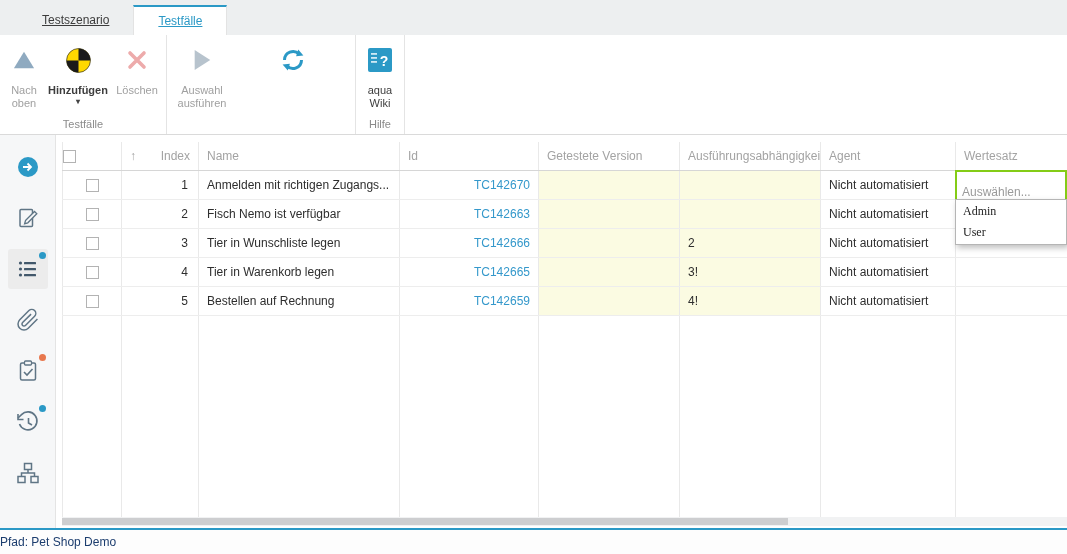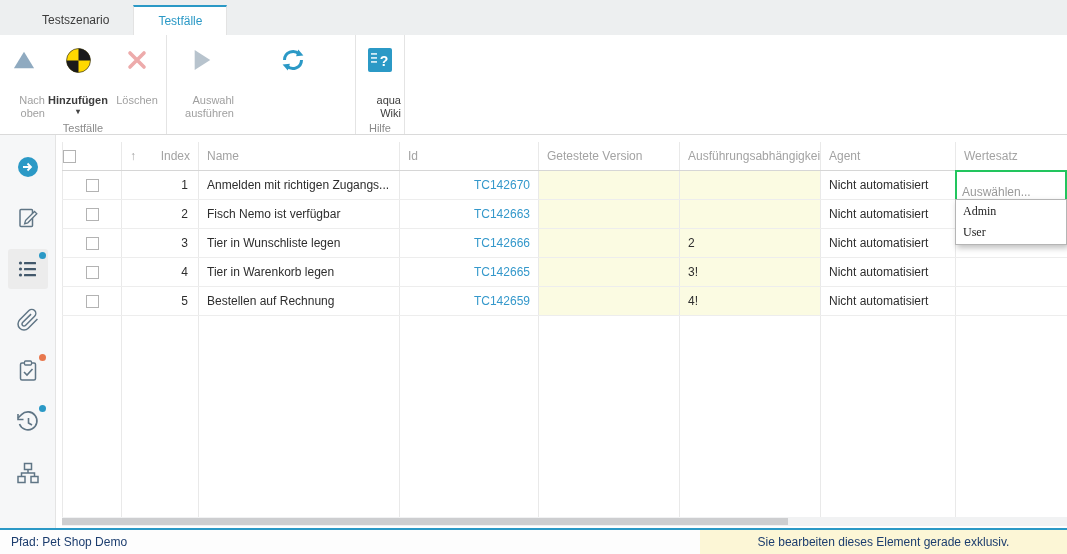--- a/index.html
+++ b/index.html
@@ -2,31 +2,31 @@
 <html><head>
 <meta charset="utf-8">
 <style>
   * { margin:0; padding:0; box-sizing:border-box; }
   html,body { background:#fff; }
   body { font-family:"Liberation Sans", sans-serif; }
   .app { position:relative; width:1067px; height:554px; background:#fff; overflow:hidden; font-size:12px; color:#333; }
 
   
   .tabstrip { position:absolute; left:0; top:0; width:100%; height:35px; background:#edeff0; display:flex; padding-left:18px; }
-  .tab { margin-top:5px; height:30px; display:flex; align-items:center; padding:0 24px; font-size:12px; color:#3c3c3c; cursor:default; }
+  .tab { margin-top:5px; height:30px; display:flex; align-items:center; padding:0 24px; font-size:12px; color:#3c3c3c; cursor:default;text-decoration:underline; }
   .tab.active { background:#fff; border-top:2px solid #2b99c6; border-left:1px solid #e3e3e3; border-right:1px solid #e3e3e3; color:#2b99c6; }
 
   
   .ribbon { position:absolute; left:0; top:35px; width:100%; height:100px; background:#fff; border-bottom:1px solid #dadada; display:flex; }
   .ribbon-group { display:flex; flex-direction:column; border-right:1px solid #e4e4e4; padding:0 3px; }
   .rg-buttons { flex:1; display:flex; align-items:flex-start; }
   .rg-label { height:18px; line-height:16px; text-align:center; color:#8b8b8b; font-size:11px; }
   .rbtn { display:flex; flex-direction:column; align-items:center; padding-top:8px; cursor:default; }
   .rbtn .iconbox { height:34px; display:flex; align-items:center; justify-content:center; }
-  .rbtn .lbl { font-size:11px; line-height:13px; text-align:right; margin-top:17px; color:#3d3d3d; white-space:normal; }
+  .rbtn .lbl { font-size:11px; line-height:13px; text-align:center; margin-top:7px; color:#3d3d3d; white-space:normal; }
   .rbtn.disabled .lbl { color:#a0a0a0; }
   .rbtn .caret { font-size:8px; line-height:8px; color:#444; margin-top:1px; }
   .w40 { width:42px; } .w50 { width:52px; } .w64 { width:64px; } .w66 { width:66px;font-weight:bold; } .w118 { width:118px; }
 
   
   .sidebar { position:absolute; left:0; top:135px; width:56px; height:393px; background:#f6f7f8; border-right:1px solid #e4e4e4; display:flex; flex-direction:column; align-items:center; padding-top:12px; }
   .side-item { position:relative; width:40px; height:40px; margin-bottom:11px; display:flex; align-items:center; justify-content:center; border-radius:3px; }
   .side-item.active { background:#ececec; }
   .badge { position:absolute; top:3px; right:2px; width:7px; height:7px; border-radius:50%; }
   .badge.blue { background:#2b99c6; }
@@ -42,32 +42,32 @@
   .hdr-index { display:flex; justify-content:space-between; align-items:center; }
   .c-check { text-align:center; padding:0 !important; }
   .checkbox { width:13px; height:13px; border:1px solid #b3b3b3; background:#fff; display:inline-block; vertical-align:middle; }
   .c-index { text-align:right; padding-right:10px !important; }
   .c-id { text-align:right; color:#3498cb !important; }
   th.h-id { text-align:right; }
   td.yellow { background:#fbfbe2 !important; }
   tr.filler-row td { height:203px; border-bottom:none; background:#fff !important; }
 
   
-  .cell-editor { position:absolute; left:899px; top:35px; width:112px; height:43px; border:2px solid #22c55e; background:#fff; display:flex; align-items:center; padding-left:5px; color:#9a9a9a; font-size:12px; z-index:4; }
+  .cell-editor { position:absolute; left:899px; top:35px; width:112px; height:43px; border:2px solid #84cc16; background:#fff; display:flex; align-items:center; padding-left:5px; color:#9a9a9a; font-size:12px; z-index:4; }
   .dropdown-popup { position:absolute; left:899px; top:64px; width:112px; background:#fff; border:1px solid #b5b5b5; box-shadow:2px 3px 6px rgba(0,0,0,0.25); z-index:5; padding:1px 0; }
   .dropdown-option { height:21px; line-height:21px; padding-left:7px; color:#222; font-size:12px; cursor:default;font-family:Liberation Serif, serif; }
 
   
   .hscroll { position:absolute; left:6px; top:382px; width:1005px; height:9px; background:#f1f2f3; }
   .hscroll .thumb { position:absolute; left:0; top:1px; height:7px; width:726px; background:#cdced0; }
 
   
   .status-line { position:absolute; left:0; top:528px; width:100%; height:2px; background:#2b99c6; }
   .statusbar { position:absolute; left:0; top:530px; width:100%; height:24px; background:#fdfdfd; display:flex; justify-content:space-between; align-items:stretch; }
-  .status-left { display:flex; align-items:center; padding-left:11px; color:#1c3d6e; font-size:12px; }
+  .status-left { display:flex; align-items:center; padding-left:0; color:#1c3d6e; font-size:12px; }
   .status-right { display:flex; align-items:center; justify-content:center; background:#fcf6d6; color:#1c3d6e; font-size:12px; width:367px; }
 
   svg { display:block; }
 </style>
 </head>
 <body>
 
 <div class="app">
 
   <div class="tabstrip">
@@ -325,16 +325,15 @@
       </div>
 
     <div class="hscroll">
       <div class="thumb"></div>
     </div>
   </div>
 
   <div class="status-line"></div>
   <div class="statusbar">
     <div class="status-left">Pfad: Pet Shop Demo</div>
-    <div class="status-right">Sie bearbeiten dieses Element gerade exklusiv.</div>
   </div>
 
 </div>
 
 </body></html>

